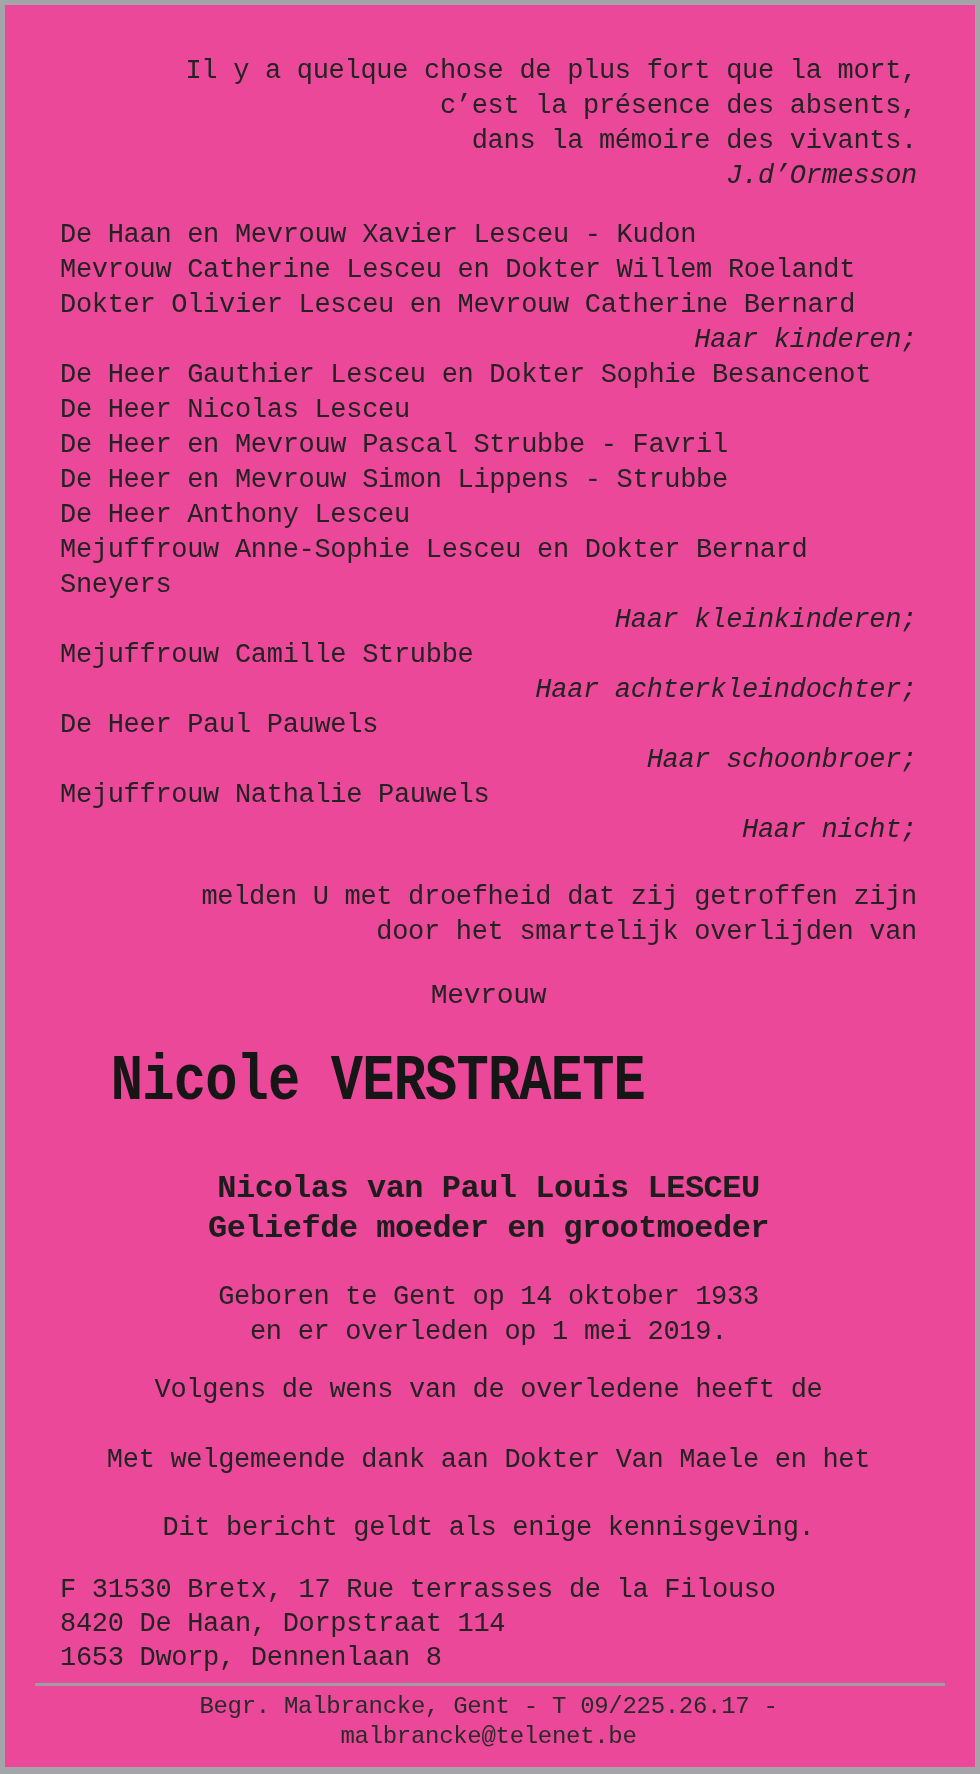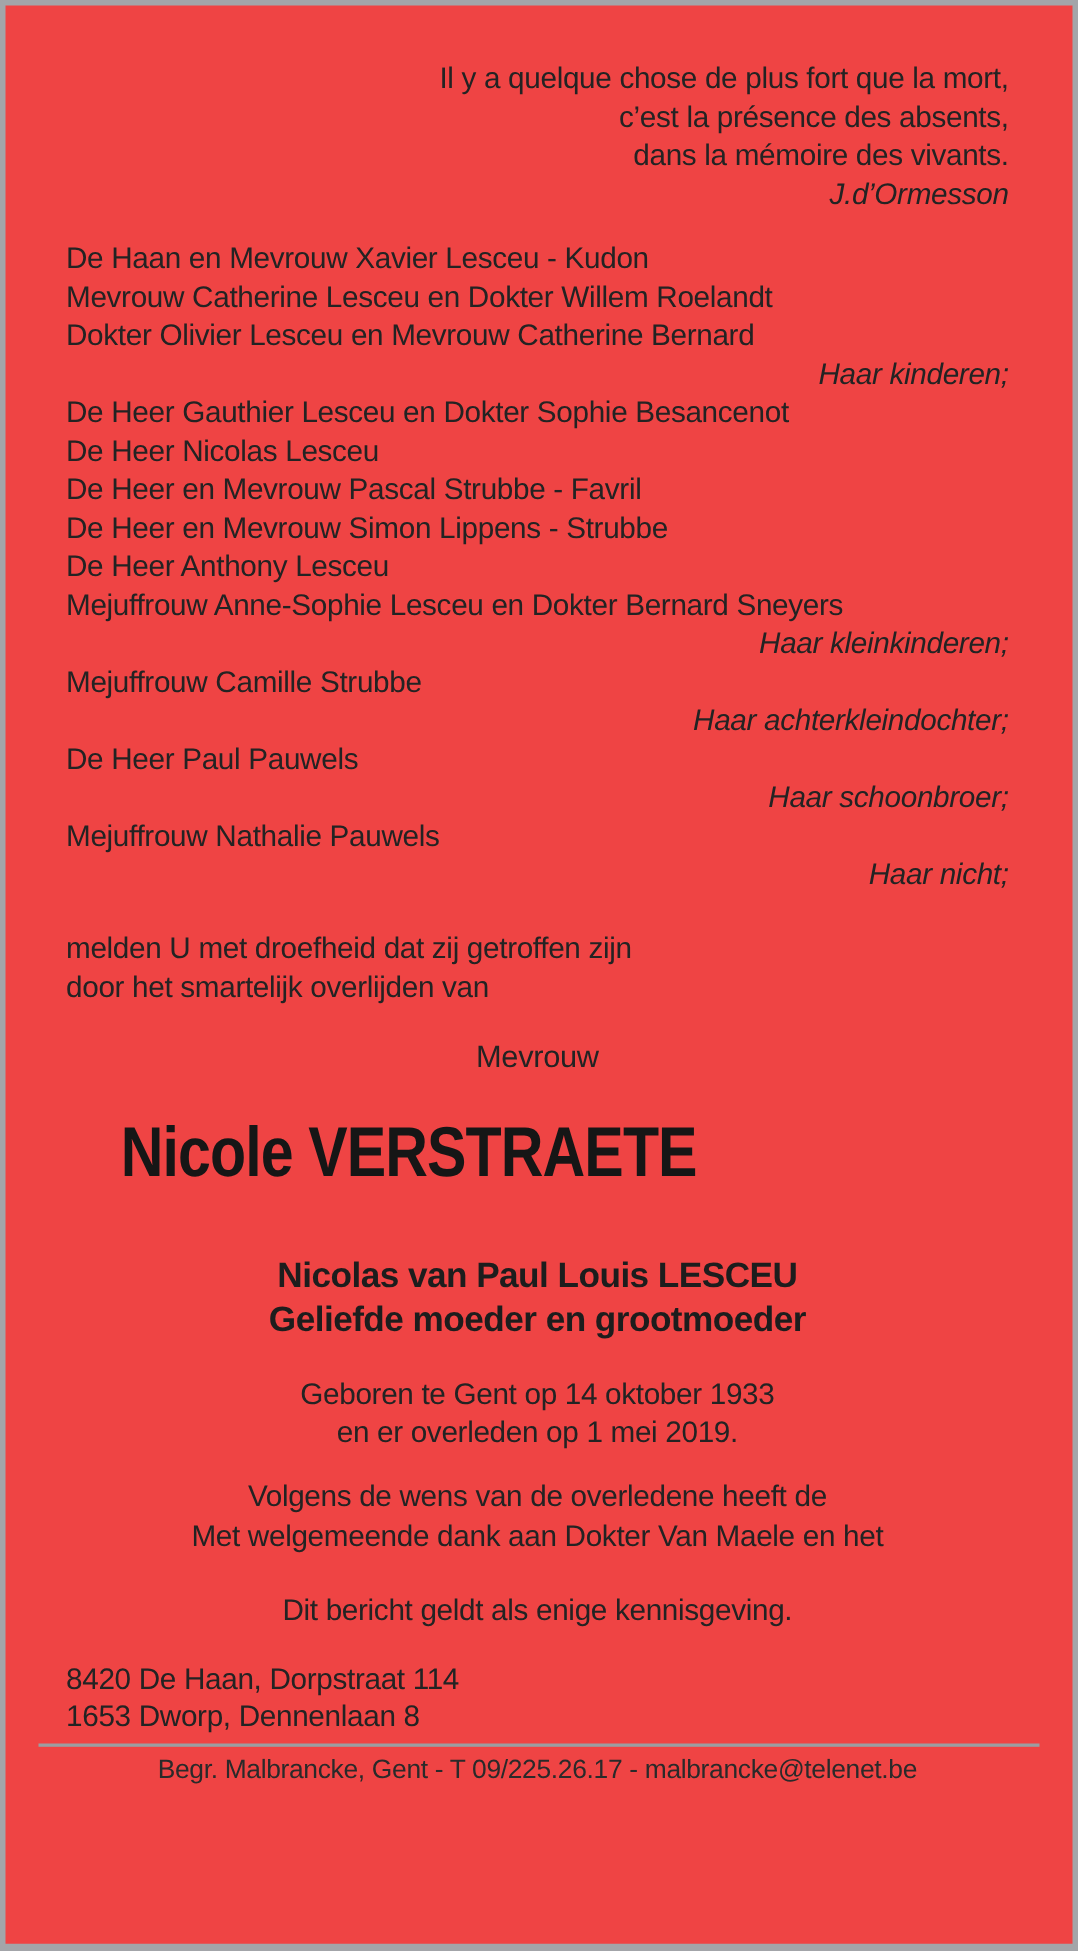--- a/index.html
+++ b/index.html
@@ -1,23 +1,23 @@
 <!DOCTYPE html>
 <html><head>
 <meta charset="utf-8">
 <style>
   html, body { margin: 0; padding: 0; background: #ffffff; }
   .card {
     width: 980px;
     height: 1774px;
     box-sizing: border-box;
-    background: #ef4444;
+    background: #ec4899;
     border: 5px solid #a3a5a9;
     border-bottom-width: 7px;
-    font-family: Liberation Sans, sans-serif;
+    font-family: Liberation Mono, monospace;
     color: #232323;
     overflow: hidden;
   }
   .content {
     padding: 0 58px 0 55px;
   }
   .txt { letter-spacing: -0.3px; }
 
   
   .quote-block {
@@ -33,21 +33,21 @@
     margin-top: 24px;
     font-size: 27px;
     line-height: 35px;
   }
   .line-name { text-align: left; }
   .line-relation { text-align: right; font-style: italic; }
 
   
   .announcement {
     margin-top: 32px;
-    text-align: left;
+    text-align: right;
     font-size: 27px;
     line-height: 35px;
   }
   .salutation {
     margin-top: 28px;
     text-align: center;
     font-size: 28px;
     line-height: 35px;
   }
   .deceased-name {
@@ -80,20 +80,21 @@
     font-size: 27px;
     line-height: 35px;
   }
   .ceremony-note {
     margin-top: 23px;
     text-align: center;
     font-size: 27px;
     line-height: 35px;
   }
   .thanks-note {
+    margin-top: 34px;
     text-align: center;
     font-size: 27px;
     line-height: 36px;
   }
   .single-notice {
     margin-top: 33px;
     text-align: center;
     font-size: 27px;
     line-height: 35px;
   }
@@ -178,20 +179,21 @@
       <div>Volgens de wens van de overledene heeft de</div>
     </div>
 
     <div class="thanks-note txt">
       <div>Met welgemeende dank aan Dokter Van Maele en het</div>
     </div>
 
     <div class="single-notice txt">Dit bericht geldt als enige kennisgeving.</div>
 
     <div class="address-list txt">
+      <div>F 31530 Bretx, 17 Rue terrasses de la Filouso</div>
       <div>8420 De Haan, Dorpstraat 114</div>
       <div>1653 Dworp, Dennenlaan 8</div>
     </div>
 
     <div class="divider"></div>
 
     <div class="footer-line txt">Begr. Malbrancke, Gent - T 09/225.26.17 - malbrancke@telenet.be</div>
 
   </div>
 </div>

